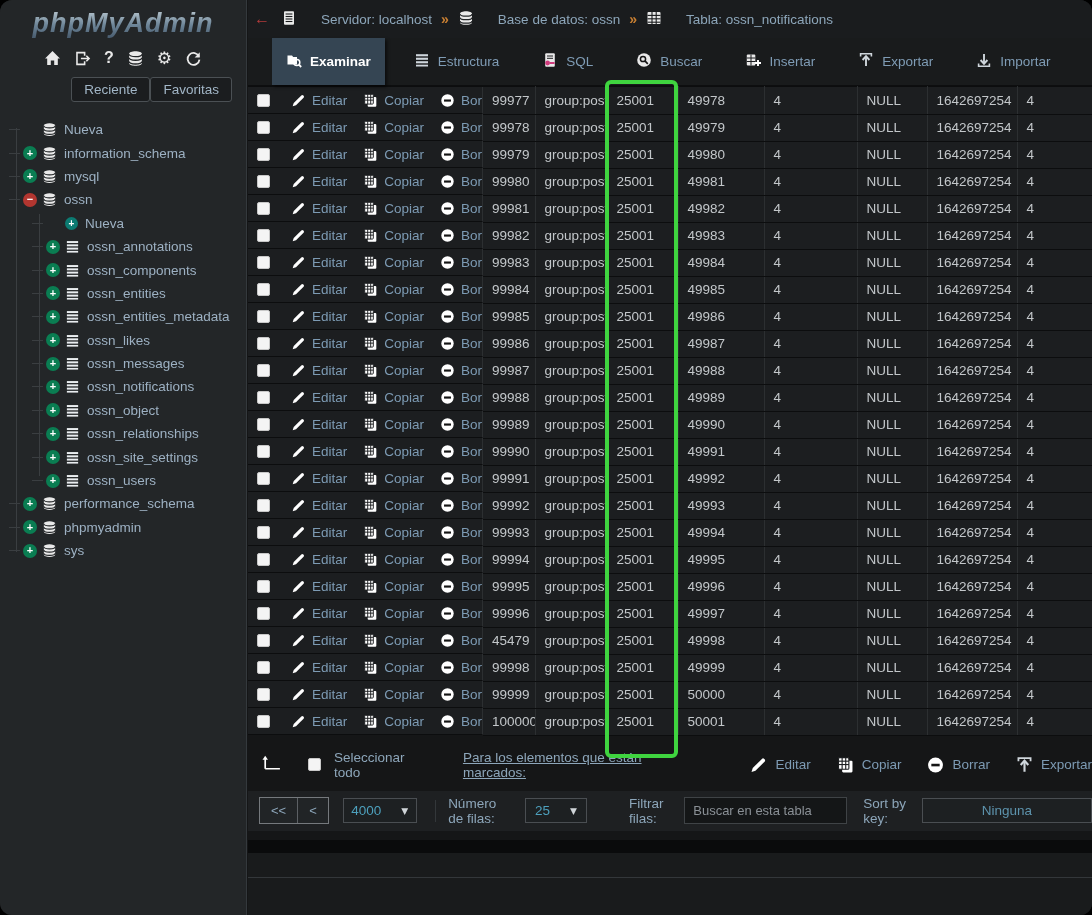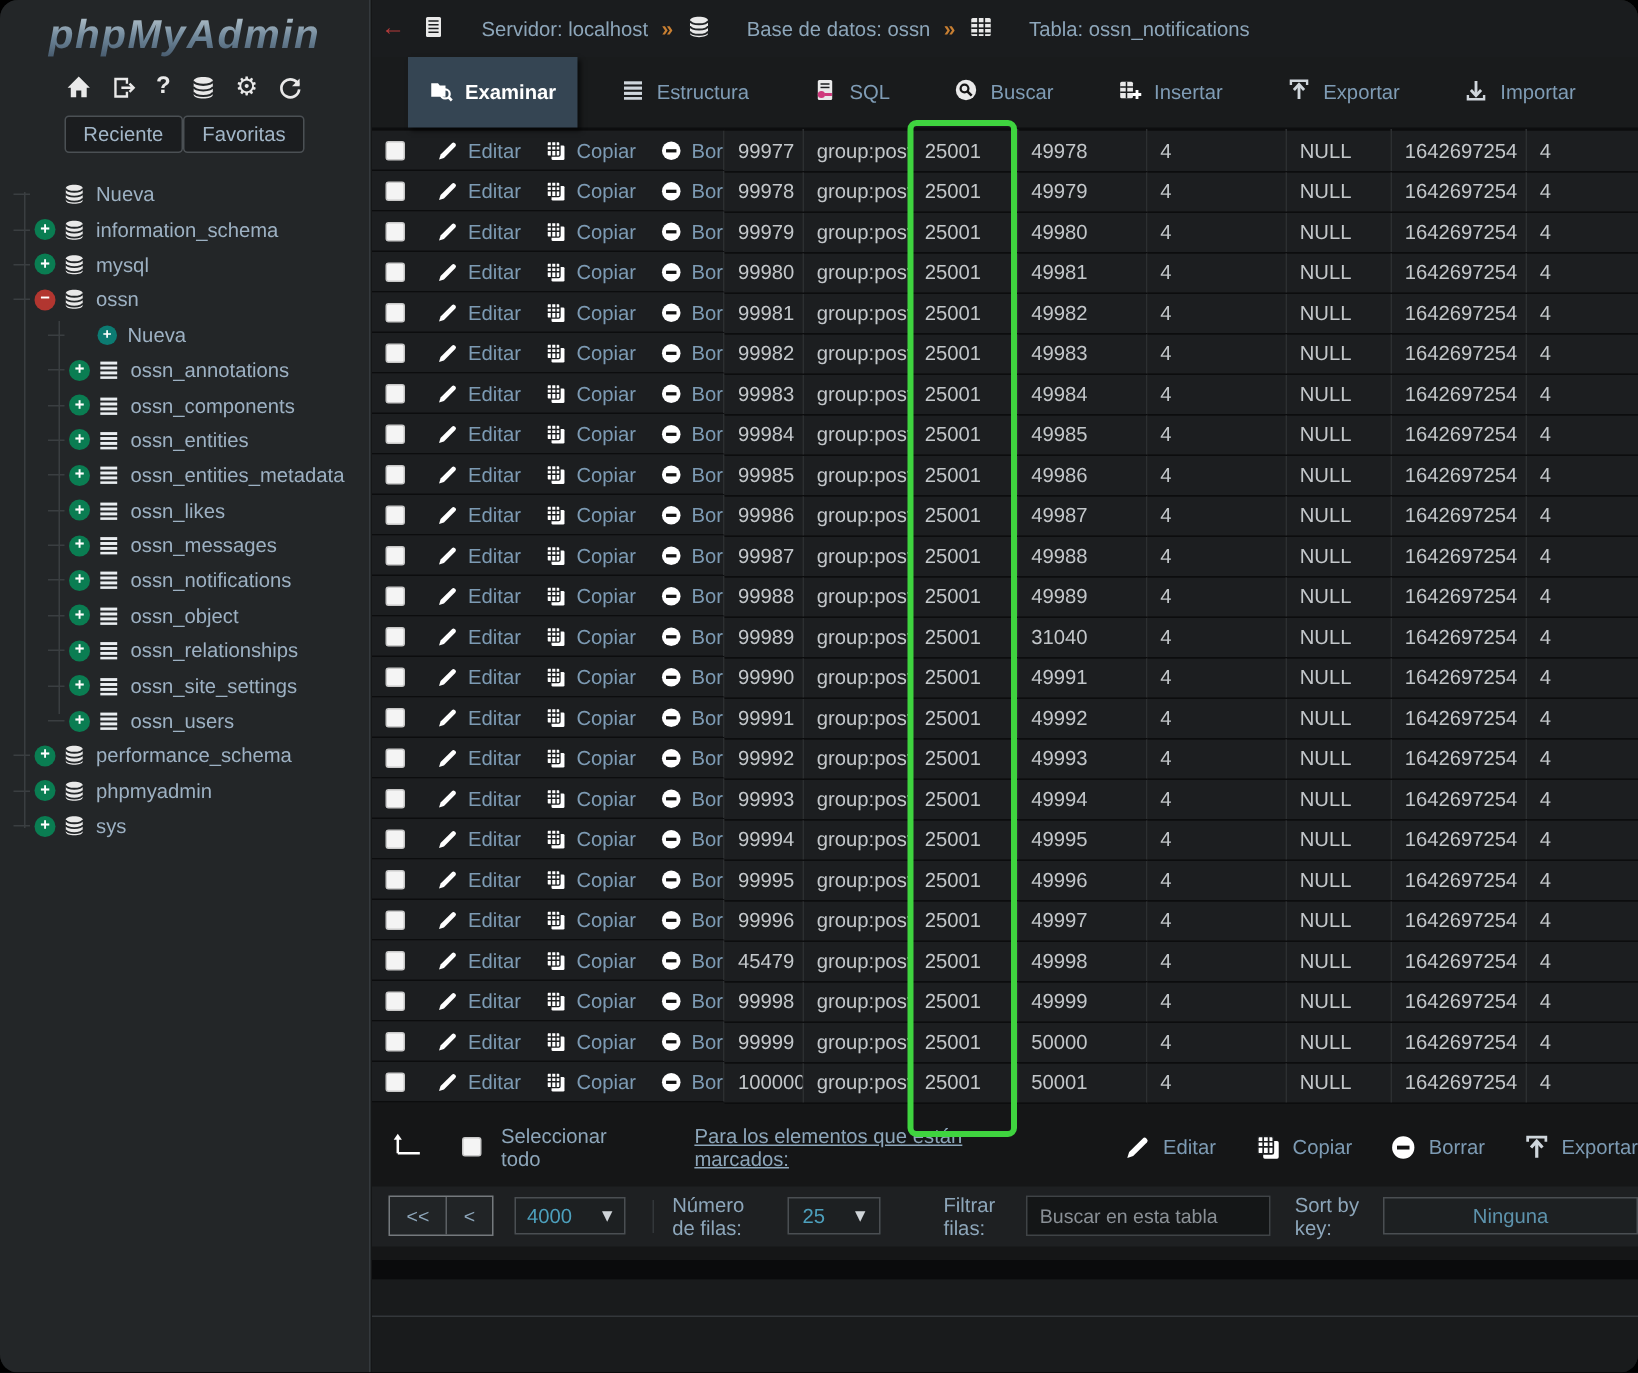--- a/index.html
+++ b/index.html
@@ -14,21 +14,21 @@
           letter-spacing:1px; color:#8aa0b0; }
   @supports (-webkit-background-clip:text) {
     .logo { background:linear-gradient(180deg,#c2cfd6 0%, #6d8598 55%, #45586b 100%);
             -webkit-background-clip:text; background-clip:text; color:transparent; }
   }
   .nav-icons { display:flex; justify-content:center; align-items:center; gap:13px; margin-top:9px; height:20px; }
   .nav-icons .icon { color:#e9e9e9; display:inline-flex; align-items:center; justify-content:center; cursor:pointer; }
   .nav-icons svg { width:17px; height:17px; }
   .glyph-q { font-size:16px; font-weight:bold; color:#e9e9e9; }
   .glyph-gear { font-size:17px; color:#e9e9e9; font-family:"DejaVu Sans", sans-serif; line-height:1; }
-  .nav-btns { display:flex; justify-content:center; padding:0 14px; margin-top:9px; }
+  .nav-btns { display:flex; justify-content:flex-end; padding:0 14px; margin-top:9px; }
   .nav-btn { background:#1b1d1f; border:1px solid #4b5054; border-radius:3px; color:#a2b6c7;
              font-size:13.5px; padding:4px 12px; cursor:pointer; }
 
   .tree { margin-top:16px; position:relative; }
   .guide { position:absolute; width:1px; background:#3a3e41; }
   .g1 { left:16px; top:10px; height:424px; }
   .g2 { left:39px; top:96px; height:262px; }
   .tree-item { height:23.4px; display:flex; align-items:center; font-size:13.5px; color:#9db1c3;
                cursor:pointer; position:relative; z-index:1; }
   .stub { width:11px; height:1px; background:#3a3e41; margin-right:3px; }
@@ -1097,21 +1097,21 @@
                     <circle cx="8" cy="8" r="6.6" fill="#fff"></circle>
                     <rect x="4.3" y="6.9" width="7.4" height="2.3" fill="#141414"></rect>
                   </svg>
                 </span>
                 <span>Borrar</span>
               </span>
             </td>
             <td>99989</td>
             <td>group:post</td>
             <td>25001</td>
-            <td>31040</td>
+            <td>49990</td>
             <td>4</td>
             <td class="c-null">NULL</td>
             <td>1642697254</td>
             <td>4</td>
           </tr>
           <tr>
             <td class="actions-cell">
               <span class="cbx"></span>
               <span class="action-link">
                 <span class="icon">

